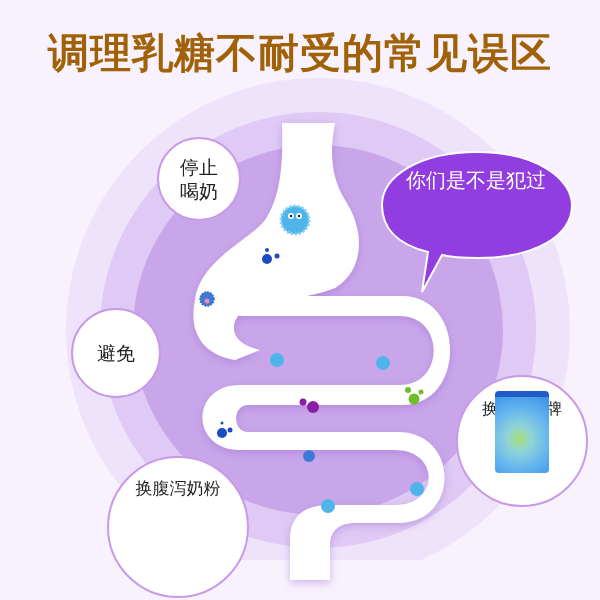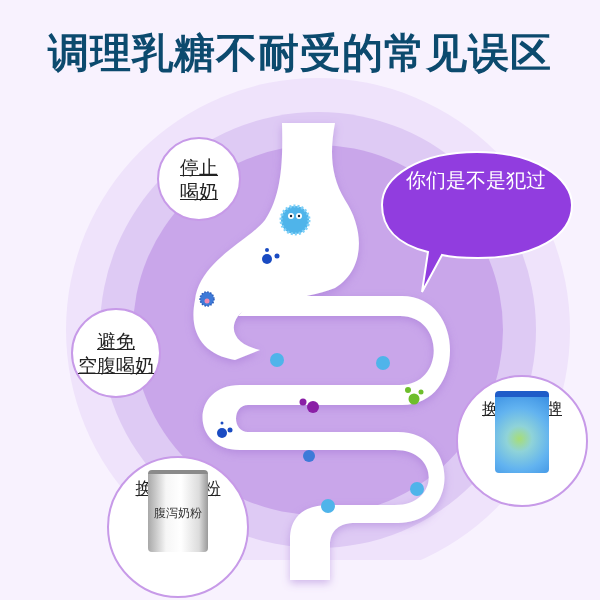--- a/index.html
+++ b/index.html
@@ -5,31 +5,31 @@
   html, body { margin: 0; padding: 0; }
   body {
     width: 600px; height: 600px; overflow: hidden;
     background: #f8f2fe;
     position: relative;
     font-family: "DejaVu Sans", "Liberation Sans", sans-serif;
   }
   .title {
     position: absolute; left: 0; top: 26px; width: 600px;
     text-align: center; font-size: 41px; font-weight: bold;
-    color: #0c4a6e; letter-spacing: 1px;
+    color: #a16207; letter-spacing: 1px;
   }
   .stage { position: absolute; left: 0; top: 0; width: 600px; height: 600px; }
   .bubble-circle {
     position: absolute; border-radius: 50%;
     background: #ffffff; border: 2px solid #c79ae8;
     box-sizing: border-box;
     display: flex; flex-direction: column; align-items: center; justify-content: center;
     color: #222; text-align: center;
   }
-  .bubble-circle .txt { font-size: 19px; line-height: 24px; text-decoration: underline; }
+  .bubble-circle .txt { font-size: 19px; line-height: 24px; }
   .speech {
     position: absolute; left: 378px; top: 137px; width: 196px; height: 108px;
   }
   .speech .text {
     position: absolute; left: 0; top: 28px; width: 196px; text-align: center;
     color: #fff; font-size: 20px; line-height: 30px;
   }
   .can {
     position: absolute; border-radius: 4px;
   }
@@ -109,26 +109,22 @@
   </div>
 </div>
 
 <div class="bubble-circle" style="left:157px;top:137px;width:84px;height:84px;">
   <div class="txt">停止</div>
   <div class="txt">喝奶</div>
 </div>
 
 <div class="bubble-circle" style="left:71px;top:308px;width:90px;height:90px;">
   <div class="txt">避免</div>
-  <div class="txt">空腹喝奶</div>
 </div>
 
 <div class="bubble-circle" style="left:107px;top:456px;width:142px;height:142px;justify-content:flex-start;padding-top:12px;">
-  <div class="can" style="width:60px;height:78px;background:linear-gradient(90deg,#a8a8a8,#f6f6f6 30%,#ffffff 55%,#dcdcdc 85%,#9a9a9a);display:flex;align-items:center;justify-content:center;border-top:4px solid #8a8a8a;">
-    <span class="can-label">腹泻奶粉</span>
-  </div>
   <div class="txt" style="margin-top:6px;font-size:17px;">换腹泻奶粉</div>
 </div>
 
 <div class="bubble-circle" style="left:456px;top:375px;width:132px;height:132px;justify-content:flex-start;padding-top:14px;">
   <div class="can" style="width:54px;height:76px;background:radial-gradient(circle at 45% 55%,#a7dd76 0%,#8fd3d8 25%,#62b3f0 60%,#3a8fe3 100%);border-top:6px solid #1f5cc8;"></div>
   <div class="txt" style="margin-top:6px;font-size:16px;">换奶粉品牌</div>
 </div>
 
 </body></html>

